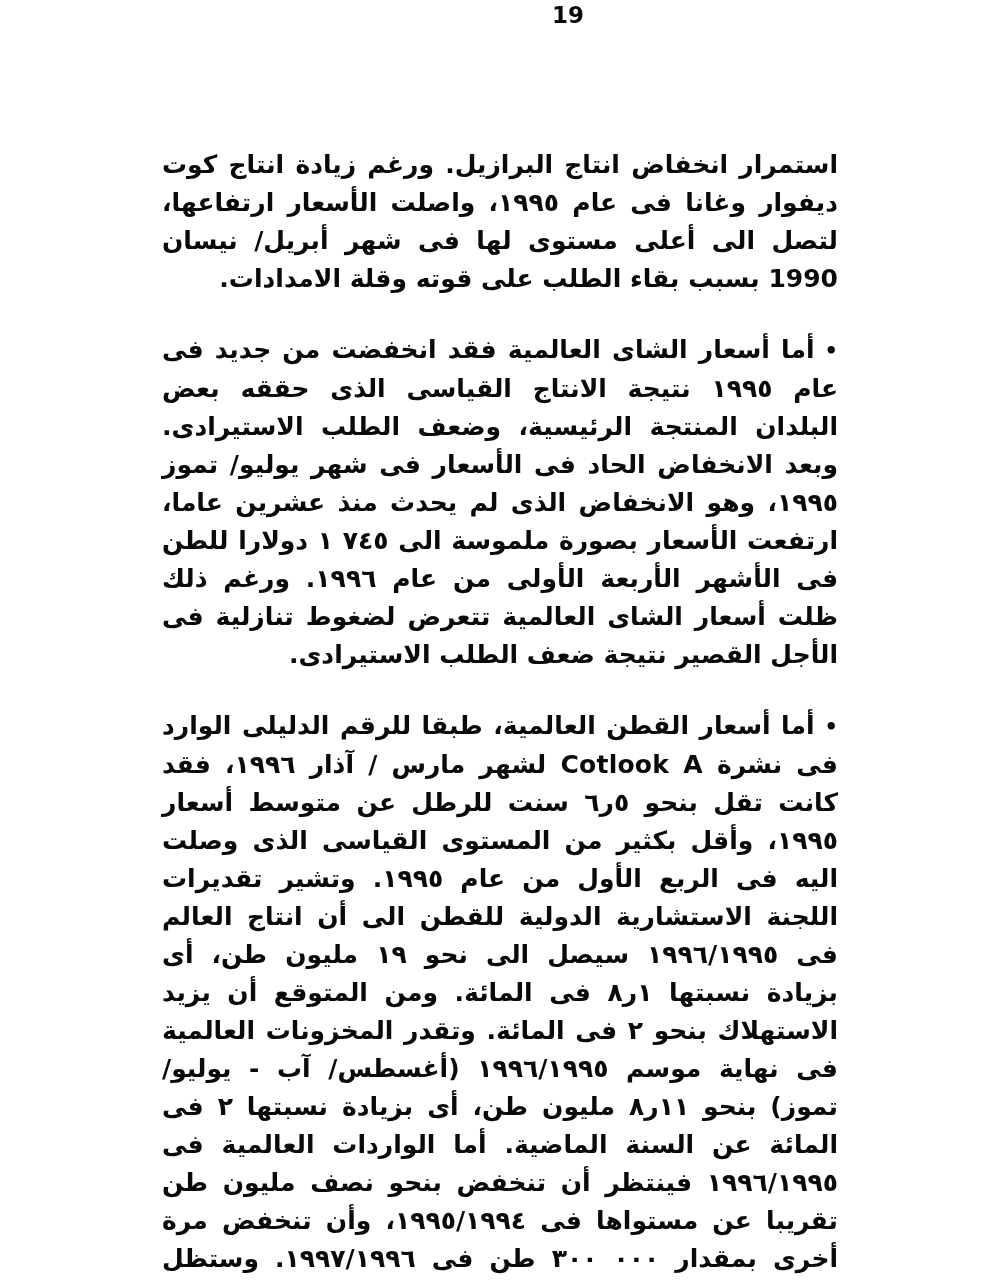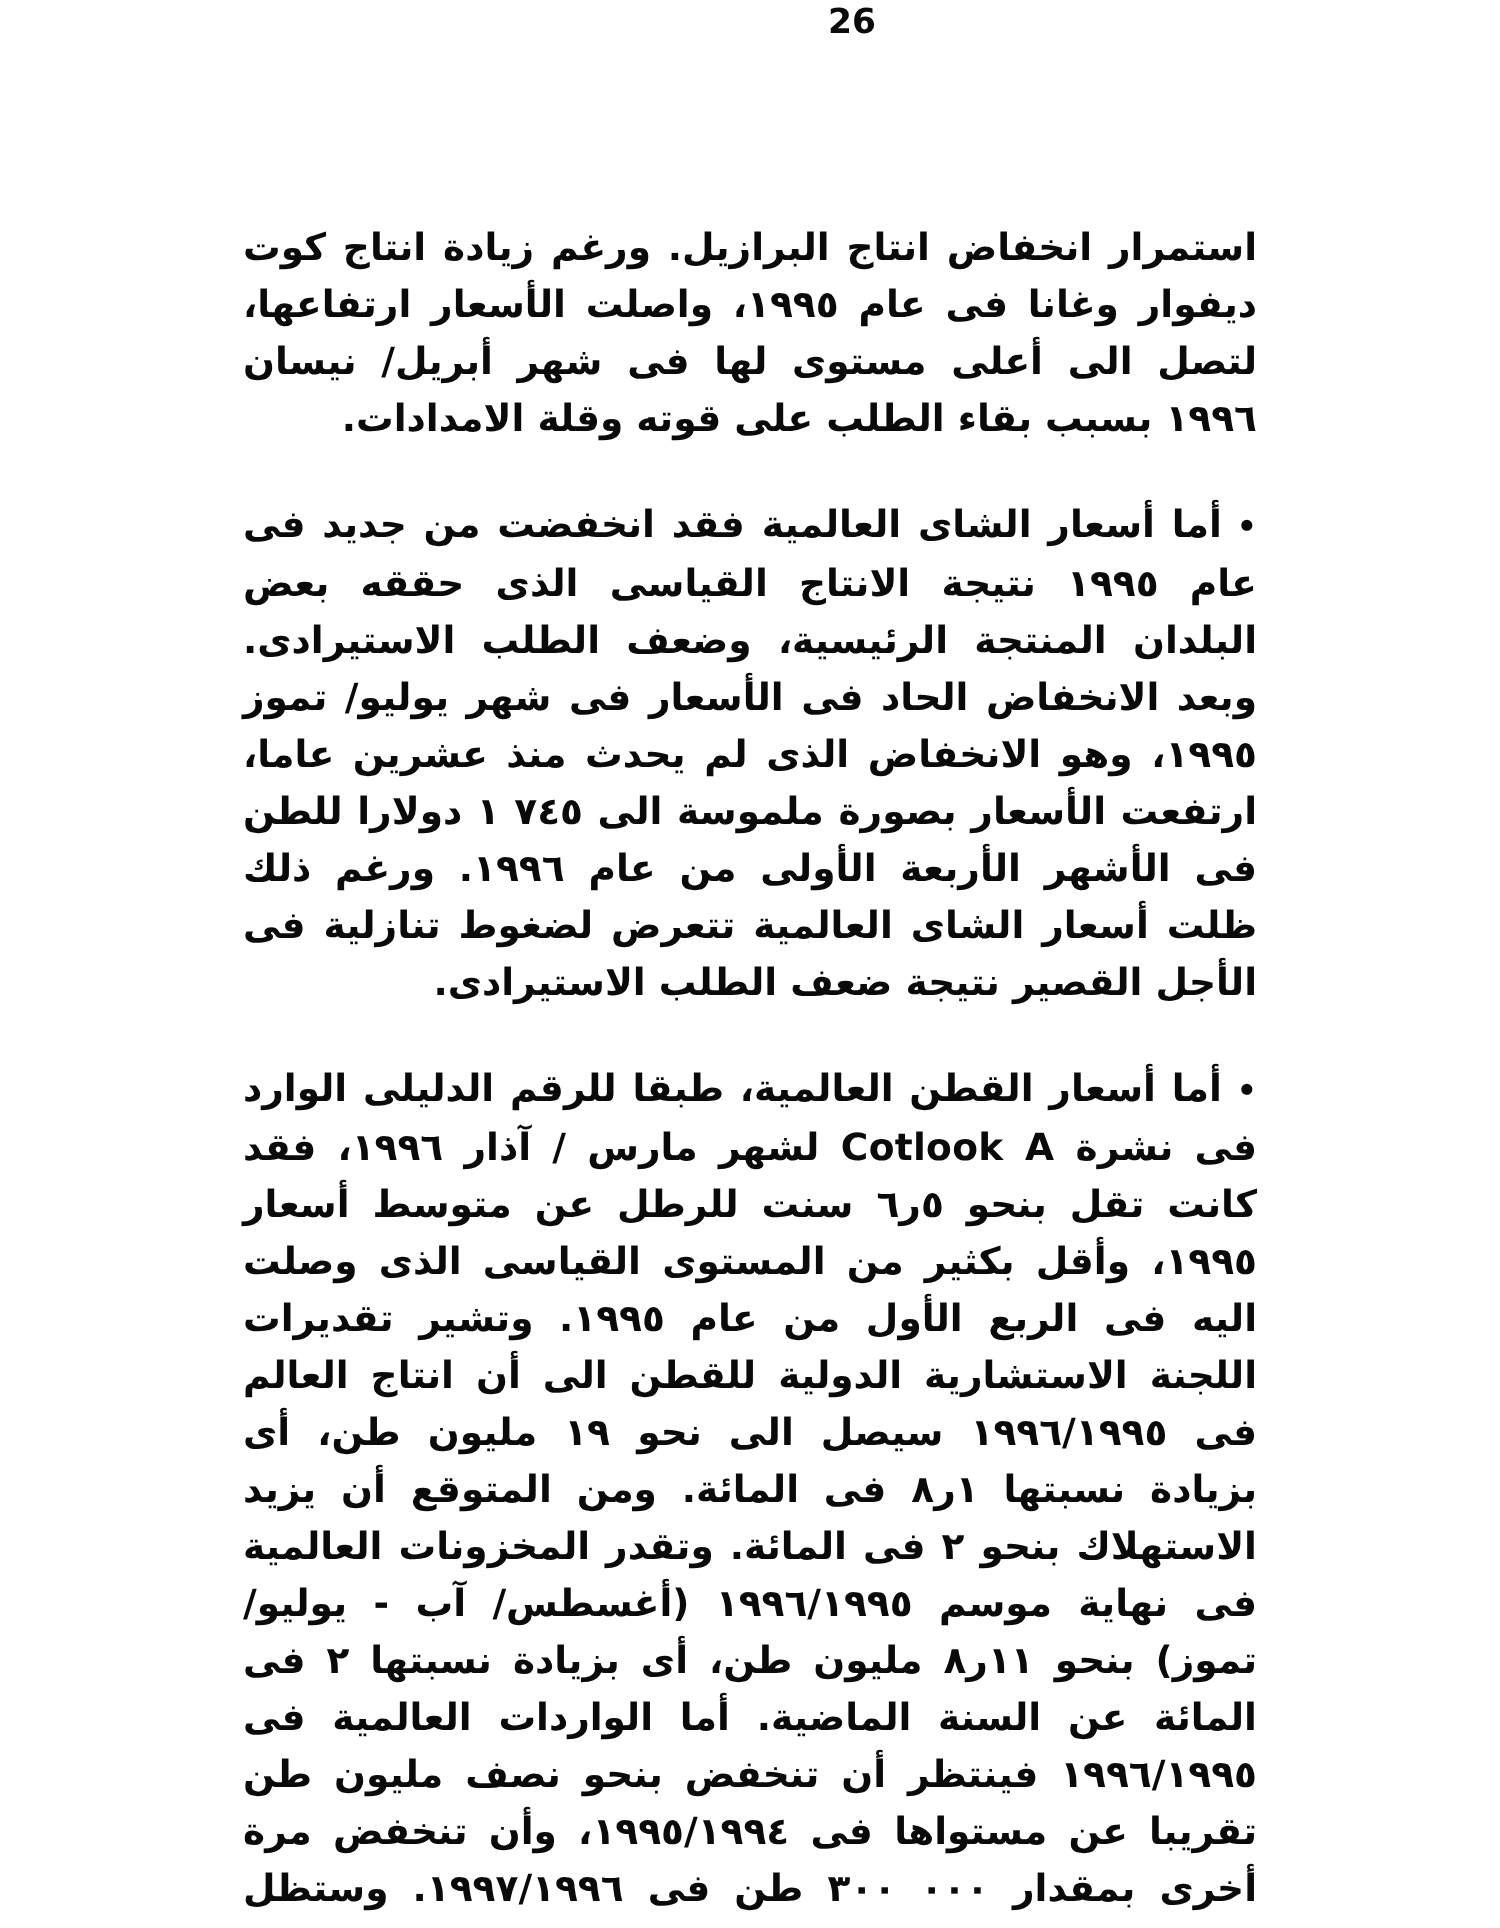--- a/index.html
+++ b/index.html
@@ -50,24 +50,24 @@
   .bullet {
     font-size: 21px;
     margin-left: 10px; 
   }
 </style>
 </head>
 <body>
 
 <div class="page">
 
-  <div class="page-number">26</div>
+  <div class="page-number">19</div>
 
   <div class="text-block">
 
-    <p class="para"><span>استمرار انخفاض انتاج البرازيل. ورغم زيادة انتاج كوت ديفوار وغانا فى عام ١٩٩٥، واصلت الأسعار ارتفاعها، لتصل الى أعلى مستوى لها فى شهر أبريل/ نيسان ١٩٩٦ بسبب بقاء الطلب على قوته وقلة الامدادات.</span></p>
+    <p class="para"><span>استمرار انخفاض انتاج البرازيل. ورغم زيادة انتاج كوت ديفوار وغانا فى عام ١٩٩٥، واصلت الأسعار ارتفاعها، لتصل الى أعلى مستوى لها فى شهر أبريل/ نيسان 1990 بسبب بقاء الطلب على قوته وقلة الامدادات.</span></p>
 
     <p class="para"><span class="bullet">•</span><span>أما أسعار الشاى العالمية فقد انخفضت من جديد فى عام ١٩٩٥ نتيجة الانتاج القياسى الذى حققه بعض البلدان المنتجة الرئيسية، وضعف الطلب الاستيرادى. وبعد الانخفاض الحاد فى الأسعار فى شهر يوليو/ تموز ١٩٩٥، وهو الانخفاض الذى لم يحدث منذ عشرين عاما، ارتفعت الأسعار بصورة ملموسة الى ١‎ ‎٧٤٥ دولارا للطن فى الأشهر الأربعة الأولى من عام ١٩٩٦. ورغم ذلك ظلت أسعار الشاى العالمية تتعرض لضغوط تنازلية فى الأجل القصير نتيجة ضعف الطلب الاستيرادى.</span></p>
 
     <p class="para"><span class="bullet">•</span><span>أما أسعار القطن العالمية، طبقا للرقم الدليلى الوارد فى نشرة Cotlook A لشهر مارس / آذار ١٩٩٦، فقد كانت تقل بنحو ٥ر٦ سنت للرطل عن متوسط أسعار ١٩٩٥، وأقل بكثير من المستوى القياسى الذى وصلت اليه فى الربع الأول من عام ١٩٩٥. وتشير تقديرات اللجنة الاستشارية الدولية للقطن الى أن انتاج العالم فى ١٩٩٦/١٩٩٥ سيصل الى نحو ١٩ مليون طن، أى بزيادة نسبتها ١ر٨ فى المائة. ومن المتوقع أن يزيد الاستهلاك بنحو ٢ فى المائة. وتقدر المخزونات العالمية فى نهاية موسم ١٩٩٦/١٩٩٥ (أغسطس/ آب - يوليو/ تموز) بنحو ١١ر٨ مليون طن، أى بزيادة نسبتها ٢ فى المائة عن السنة الماضية. أما الواردات العالمية فى ١٩٩٦/١٩٩٥ فينتظر أن تنخفض بنحو نصف مليون طن تقريبا عن مستواها فى ١٩٩٥/١٩٩٤، وأن تنخفض مرة أخرى بمقدار ٣٠٠‎ ‎٠٠٠ طن فى ١٩٩٧/١٩٩٦. وستظل الصين تلعب دورا هاما فى تجارة القطن العالمية. وتتوقع اللجنة الاستشارية الدولية للقطن أن تفوق الزيادة فى الانتاج بشكل عام احتياجات الاستهلاك، الأمر الذى سيؤدى الى زيادة المخزونات، وان كان تفاوت الغلة ومشكلات الأمراض والآفات، الى جانب أسعار المحاصيل التى تنافسه، وعلى الأخص الحبوب، ستؤثر كلها فى انتاج القطن على المدى المتوسط.</span></p>
 
   </div>
 </div>
 
 </body></html>

